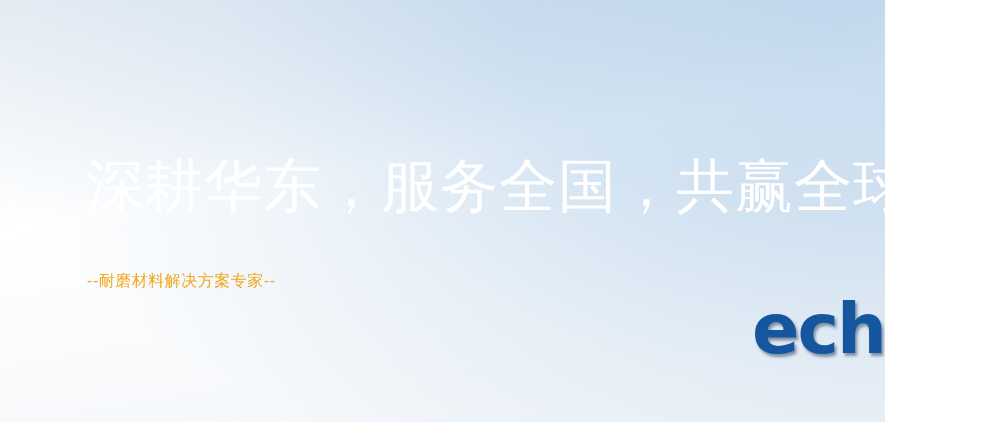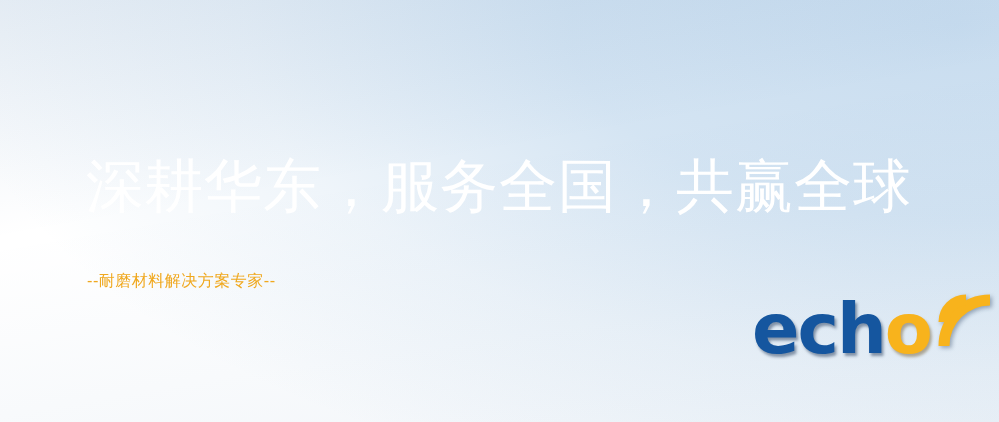--- a/index.html
+++ b/index.html
@@ -3,21 +3,21 @@
 <meta charset="utf-8">
 <style>
   html, body {
     margin: 0;
     padding: 0;
     background: #ffffff;
   }
 
   .banner {
     position: relative;
-    width: 999px;
+    width: 885px;
     height: 422px;
     overflow: hidden;
     font-family: "Liberation Sans", sans-serif;
     
     background:
       linear-gradient(100deg,
         #0f5aa8 0%,
         #15,
         #1560ac 0%,
         #2f76bb 28%,

